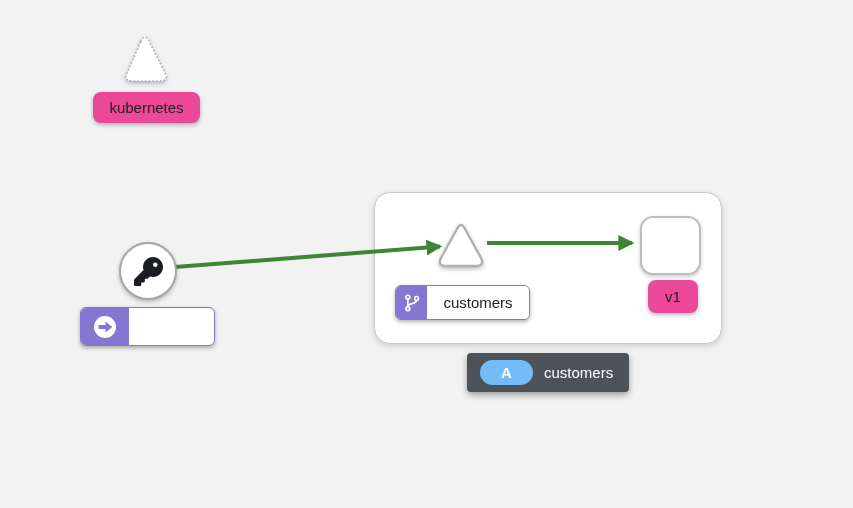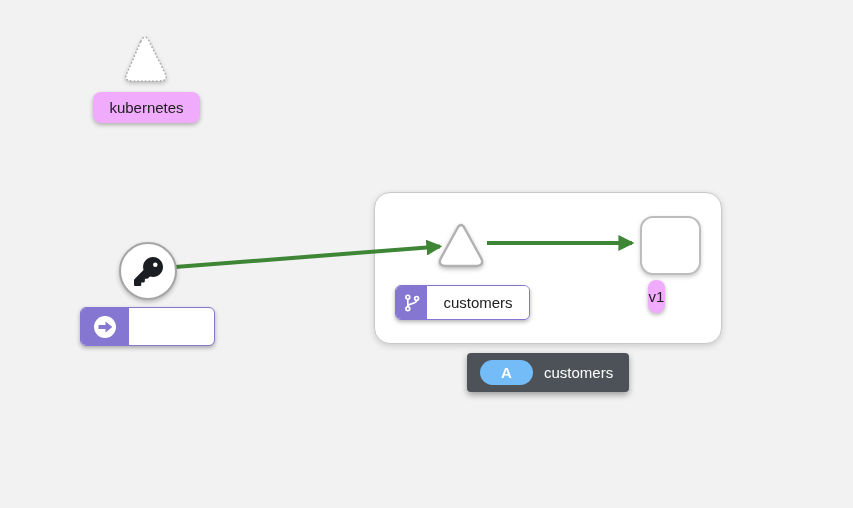--- a/index.html
+++ b/index.html
@@ -8,21 +8,21 @@
     background:#f2f2f2;
     font-family:"Liberation Sans", sans-serif;
     position:relative;
     overflow:hidden;
   }
   .canvas{position:absolute;inset:0;}
 
   
   .node-label{
     position:absolute;
-    background:#f0abfc;
+    background:#ec4899;
     border-radius:8px;
     box-shadow:0 2px 4px rgba(0,0,0,.28);
     display:flex;align-items:center;justify-content:center;
     font-size:15px;color:#202020;
   }
 
   
   .badged-label{
     position:absolute;
     display:flex;align-items:stretch;
@@ -150,21 +150,21 @@
         <circle cx="7" cy="19" r="2.3"></circle>
         <circle cx="17.5" cy="6.5" r="2.3"></circle>
         <line x1="7" y1="7.4" x2="7" y2="16.6"></line>
         <path d="M17.5 9 c0 4.5 -10.5 3 -10.5 7"></path>
       </svg>
     </div>
     <div class="label-text">customers</div>
   </div>
 
   <div class="square-node"></div>
-  <div class="node-label" style="left:648px;top:280px;width:17px;height:33px;">
+  <div class="node-label" style="left:648px;top:280px;width:50px;height:33px;">
     <span>v1</span>
   </div>
 
   <div class="tooltip">
     <div class="app-pill">
       <span>A</span>
     </div>
     <div class="tooltip-text">customers</div>
   </div>
 

